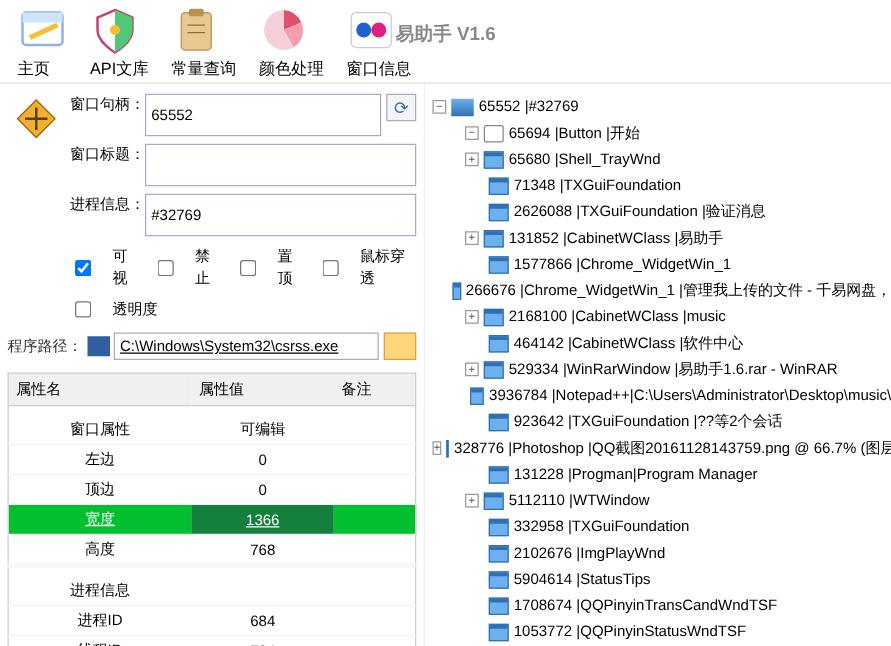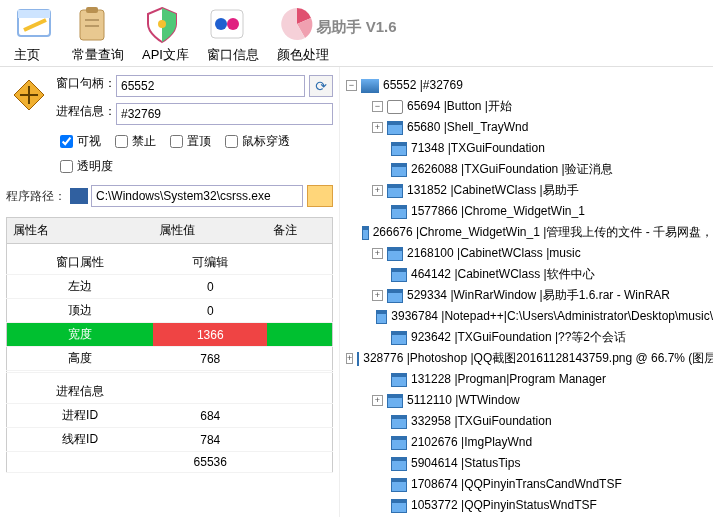--- a/index.html
+++ b/index.html
@@ -10,39 +10,39 @@
 .tb-item .icon { width: 40px; height: 40px; display: flex; align-items: center; justify-content: center; }
 .tb-item .lbl { font-size: 13px; margin-top: 2px; }
 .app-title { position: absolute; top: 18px; left: 50%; transform: translateX(-50%); font-size: 15px; color: #888; font-weight: bold; }
 
 .main { display: flex; height: calc(100% - 66px); }
 .left { width: 340px; padding: 8px 6px; border-right: 1px solid #eee; }
 .right { flex: 1; padding: 8px 0 8px 6px; overflow: hidden; }
 
 .form-row { display: flex; align-items: flex-start; margin-bottom: 6px; }
 .form-row .lbl { width: 70px; text-align: right; margin-left: 40px; }
-.form-row input[type=text] { flex: 1; border: 1px solid #aac; padding: 2px 4px; height: 22px; }
+.form-row input[type=text] { flex: 1; border: 1px solid #aac; padding: 2px 4px; height: 34px; }
 .crosshair { position: absolute; left: 12px; top: 78px; }
 .refresh-btn { width: 24px; height: 22px; border: 1px solid #aac; background: #f4f4f4; margin-left: 4px; display: flex; align-items: center; justify-content: center; cursor: pointer; font-size: 14px; color: #3070b0; }
 
 .check-row { display: flex; gap: 14px; margin-left: 54px; margin-top: 8px; margin-bottom: 6px; }
-.check-row label { display: flex; align-items: center; gap: 4px; }
+.check-row label { display: flex; align-items: center; gap: 17px; }
 .check-row input { width: 13px; height: 13px; }
 
 .path-row { display: flex; align-items: center; margin-top: 10px; }
 .path-row .lbl { color: #333; margin-right: 4px; font-family: Liberation Mono, monospace; }
 .path-row .path-icon { width: 18px; height: 16px; background: #3060a0; display: inline-block; margin-right: 3px; }
-.path-row input { flex: 1; border: 1px solid #aac; padding: 2px 4px; height: 22px; }
+.path-row input { flex: 1; border: 1px solid #aac; padding: 2px 4px; height: 22px; text-decoration: underline; }
 .folder-btn { width: 26px; height: 22px; border: 1px solid #dca040; background: #ffd67a; margin-left: 4px; cursor: pointer; }
 
 .prop-table { width: 100%; border: 1px solid #ccc; margin-top: 10px; border-collapse: collapse; }
 .prop-table th { background: #f0f0f0; border-bottom: 1px solid #ccc; text-align: left; padding: 4px 6px; font-weight: normal; }
 .prop-table td { padding: 3px 6px; border-bottom: 1px solid #f2f2f2; text-align: center; }
-.prop-table tr.sel td { background: #00c030; color: #fff; }
-.prop-table tr.sel td.valcell { background: #ef4444; }
+.prop-table tr.sel td { background: #00c030; color: #fff; text-decoration: underline; }
+.prop-table tr.sel td.valcell { background: #15803d; }
 .prop-table .section td { font-weight: normal; background: #fff; padding-top: 10px; }
 .hr-row td { border-top: 1px solid #ccc; padding: 0; height: 2px; }
 
 .tree { font-family: SimSun, monospace; line-height: 21px; }
 .tree-row { display: flex; align-items: center; white-space: nowrap; }
 .tree-indent { display: inline-block; }
 .expander { width: 11px; height: 11px; border: 1px solid #999; display: inline-flex; align-items: center; justify-content: center; font-size: 9px; line-height: 9px; margin-right: 4px; cursor: pointer; background: #fff; color: #555; }
 .expander.empty { border: none; width: 15px; }
 .node-icon { width: 16px; height: 14px; background: #6cb0f0; border: 1px solid #3070b0; display: inline-block; margin-right: 4px; position: relative; }
 .node-icon.app::before { content: ""; position: absolute; top: 0; left: 0; width: 100%; height: 3px; background: #3070b0; }
@@ -61,71 +61,75 @@
           <rect x="4" y="6" width="32" height="26" rx="3" fill="#fff" stroke="#8cb4e8" stroke-width="2"></rect>
           <rect x="4" y="6" width="32" height="8" fill="#cde4ff"></rect>
           <path d="M10 26 L32 16" stroke="#f5c030" stroke-width="4"></path>
         </svg>
       </span>
     <span class="lbl">主页</span>
   </div>
   <div class="tb-item">
     <span class="icon">
         <svg width="40" height="40">
+          <path d="M20 4 L34 10 V20 C34 30 20 38 20 38 C20 38 6 30 6 20 V10 Z" fill="#fff" stroke="#c94070" stroke-width="2"></path>
+          <path d="M20 4 L34 10 V20 C34 30 20 38 20 38 Z" fill="#50c878"></path>
+          <circle cx="20" cy="20" r="4" fill="#f5c030"></circle>
+        </svg>
+      </span>
+    <span class="lbl">API文库</span>
+  </div>
+  <div class="tb-item">
+    <span class="icon">
+        <svg width="40" height="40">
           <rect x="8" y="6" width="24" height="30" rx="3" fill="#e8c890" stroke="#b89050"></rect>
           <rect x="14" y="3" width="12" height="6" rx="2" fill="#b89050"></rect>
           <line x1="13" y1="16" x2="27" y2="16" stroke="#8a6a3a"></line>
           <line x1="13" y1="22" x2="27" y2="22" stroke="#8a6a3a"></line>
         </svg>
       </span>
     <span class="lbl">常量查询</span>
   </div>
   <div class="tb-item">
     <span class="icon">
         <svg width="40" height="40">
-          <path d="M20 4 L34 10 V20 C34 30 20 38 20 38 C20 38 6 30 6 20 V10 Z" fill="#fff" stroke="#c94070" stroke-width="2"></path>
-          <path d="M20 4 L34 10 V20 C34 30 20 38 20 38 Z" fill="#50c878"></path>
-          <circle cx="20" cy="20" r="4" fill="#f5c030"></circle>
-        </svg>
-      </span>
-    <span class="lbl">API文库</span>
+          <path d="M20 20 L20 4 A16 16 0 0 1 34 14 Z" fill="#e05070"></path>
+          <path d="M20 20 L34 14 A16 16 0 0 1 28 34 Z" fill="#f0a0b0"></path>
+          <path d="M20 20 L28 34 A16 16 0 1 1 20 4 Z" fill="#f5d0d8"></path>
+        </svg>
+      </span>
+    <span class="lbl">颜色处理</span>
   </div>
   <div class="tb-item">
     <span class="icon">
         <svg width="40" height="40">
           <rect x="4" y="6" width="32" height="28" rx="4" fill="#fff" stroke="#ccc"></rect>
           <circle cx="14" cy="20" r="6" fill="#2060d0"></circle>
           <circle cx="26" cy="20" r="6" fill="#e02080"></circle>
         </svg>
       </span>
     <span class="lbl">窗口信息</span>
-  </div>
-  <div class="tb-item">
-    <span class="icon">
-        <svg width="40" height="40">
-          <path d="M20 20 L20 4 A16 16 0 0 1 34 14 Z" fill="#e05070"></path>
-          <path d="M20 20 L34 14 A16 16 0 0 1 28 34 Z" fill="#f0a0b0"></path>
-          <path d="M20 20 L28 34 A16 16 0 1 1 20 4 Z" fill="#f5d0d8"></path>
-        </svg>
-      </span>
-    <span class="lbl">颜色处理</span>
   </div>
 </div>
 
 <div class="main">
   <div class="left">
     <span class="crosshair"><svg width="34" height="34">
           <path d="M17 2 L32 17 L17 32 L2 17 Z" fill="#f0b030" stroke="#a06000"></path>
           <path d="M17 8 L17 26 M8 17 L26 17" stroke="#604000" stroke-width="2"></path>
         </svg></span>
 
     <div class="form-row">
       <span class="lbl">窗口句柄：</span>
       <input type="text" value="65552" style="">
       <span class="refresh-btn">⟳</span>
+    </div>
+    <div class="form-row">
+      <span class="lbl">窗口标题：</span>
+      <input type="text" value="" style="">
     </div>
     <div class="form-row">
       <span class="lbl">进程信息：</span>
       <input type="text" value="#32769" style="">
     </div>
 
     <div class="check-row">
       <label>
           <input type="checkbox" checked="" style="">
           <span>可视</span>

